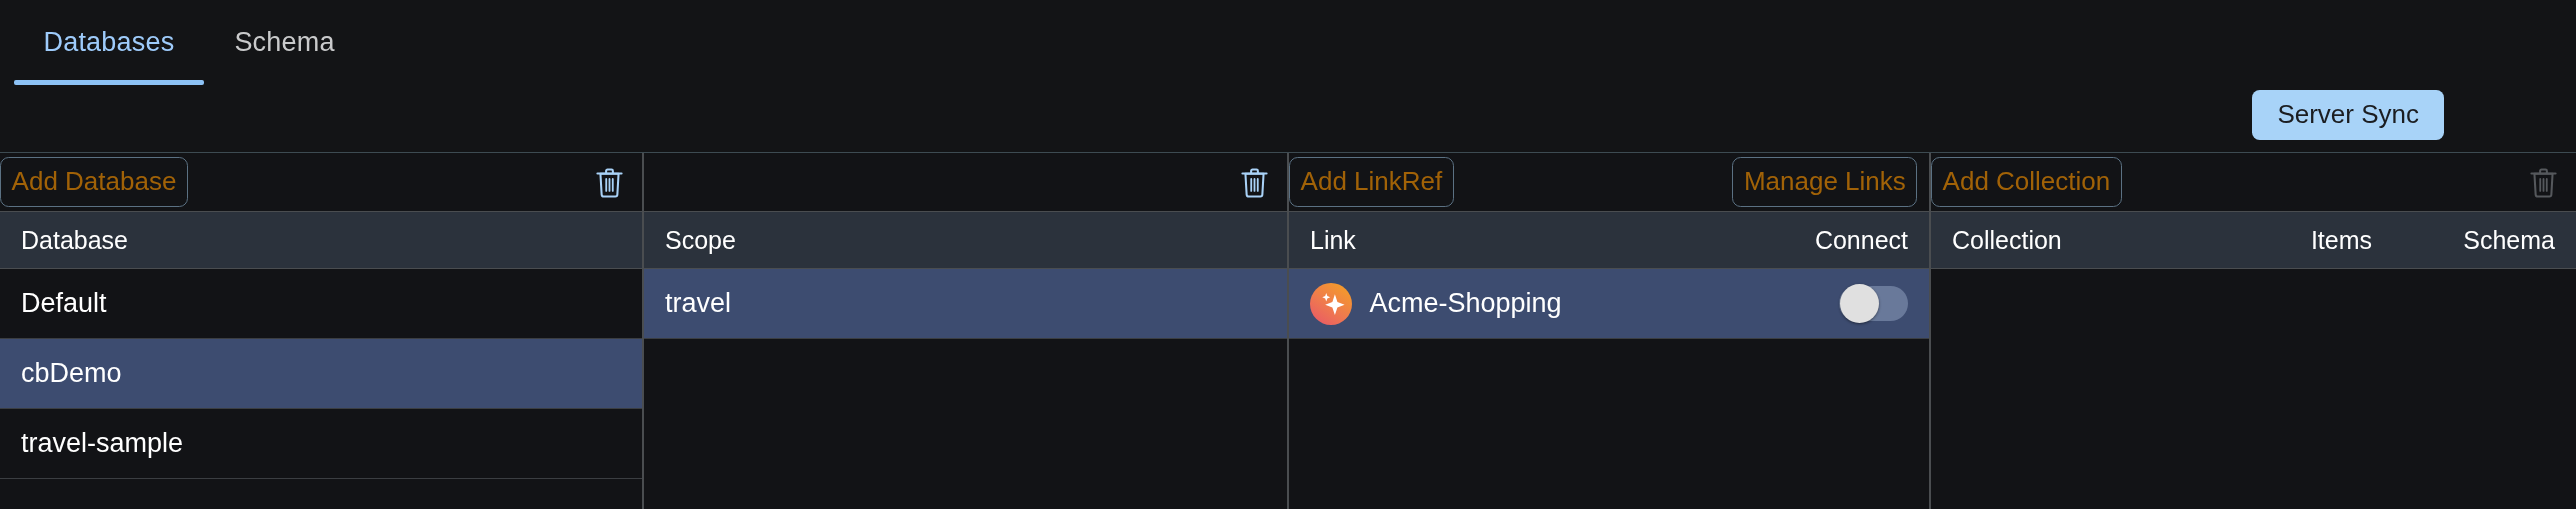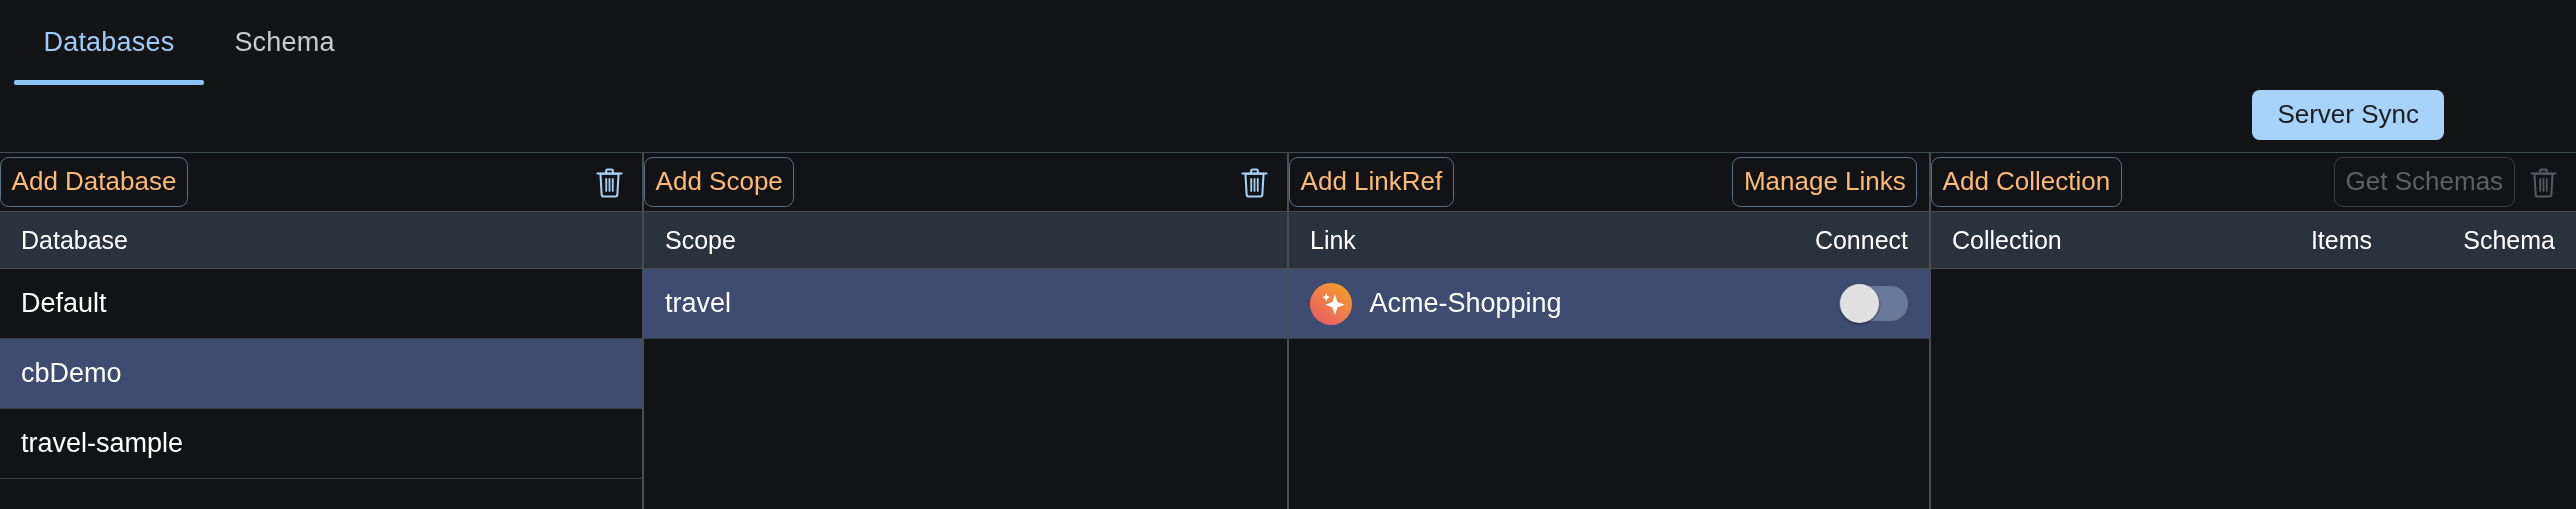--- a/index.html
+++ b/index.html
@@ -104,21 +104,21 @@
     flex: 0 0 58px;
     display: flex;
     align-items: center;
     background: #121316;
     padding: 0 11.6px 0 0;
   }
   .ptoolbar .spacer { flex: 1 1 auto; }
 
   .obtn {
     background: #121316;
-    color: #fdba74;
+    color: #a16207;
     border: 1.9px solid #5b7183;
     border-radius: 8.7px;
     font-family: "Liberation Sans", sans-serif;
     font-size: 26px;
     line-height: 1;
     padding: 9.6px 10.6px 11.6px;
     cursor: pointer;
     white-space: nowrap;
   }
   .obtn.disabled {
@@ -251,21 +251,20 @@
           <div class="rowlabel">cbDemo</div>
         </div>
         <div class="prow">
           <div class="rowlabel">travel-sample</div>
         </div>
       </div>
     </div>
 
     <div class="panel p2">
       <div class="ptoolbar">
-        <button class="obtn">Add Scope</button>
         <div class="spacer"></div>
         <div class="trash">
           <svg viewBox="0 0 24 26" fill="none">
             <path class="st" d="M2 5.5h20" stroke-width="1.7" stroke-linecap="round"></path>
             <path class="st" d="M9.2 5.2V3.4c0-.6.5-1.1 1.1-1.1h3.4c.6 0 1.1.5 1.1 1.1v1.8" stroke-width="1.7"></path>
             <path class="st" d="M4.5 5.8h15l-1 17.2c0 .9-.8 1.6-1.7 1.6H7.2c-.9 0-1.6-.7-1.7-1.6L4.5 5.8z" stroke-width="1.7" stroke-linejoin="round"></path>
             <path class="st" d="M9.3 10v10M12 10v10M14.7 10v10" stroke-width="1.5" stroke-linecap="round"></path>
           </svg>
         </div>
       </div>
@@ -302,21 +301,20 @@
             <div class="knob"></div>
           </div>
         </div>
       </div>
     </div>
 
     <div class="panel p4">
       <div class="ptoolbar">
         <button class="obtn">Add Collection</button>
         <div class="spacer"></div>
-        <button class="obtn disabled">Get Schemas</button>
         <div class="trash disabled">
           <svg viewBox="0 0 24 26" fill="none">
             <path class="st" d="M2 5.5h20" stroke-width="1.7" stroke-linecap="round"></path>
             <path class="st" d="M9.2 5.2V3.4c0-.6.5-1.1 1.1-1.1h3.4c.6 0 1.1.5 1.1 1.1v1.8" stroke-width="1.7"></path>
             <path class="st" d="M4.5 5.8h15l-1 17.2c0 .9-.8 1.6-1.7 1.6H7.2c-.9 0-1.6-.7-1.7-1.6L4.5 5.8z" stroke-width="1.7" stroke-linejoin="round"></path>
             <path class="st" d="M9.3 10v10M12 10v10M14.7 10v10" stroke-width="1.5" stroke-linecap="round"></path>
           </svg>
         </div>
       </div>
       <div class="phead">

